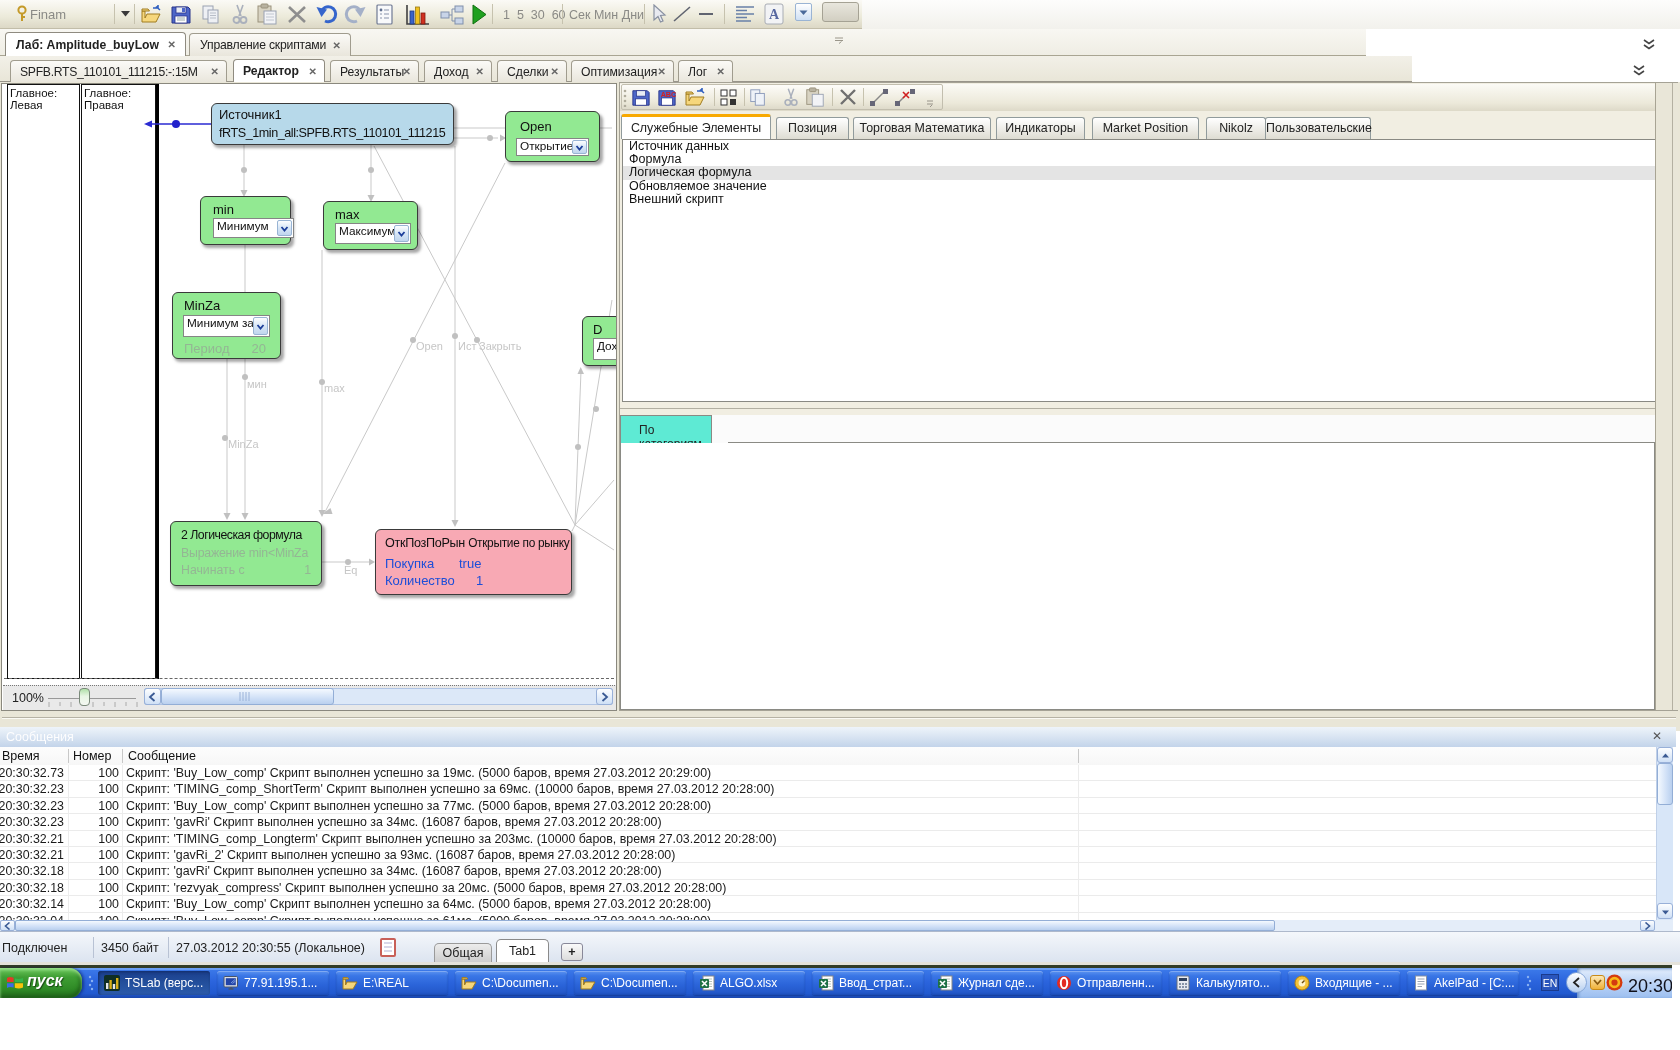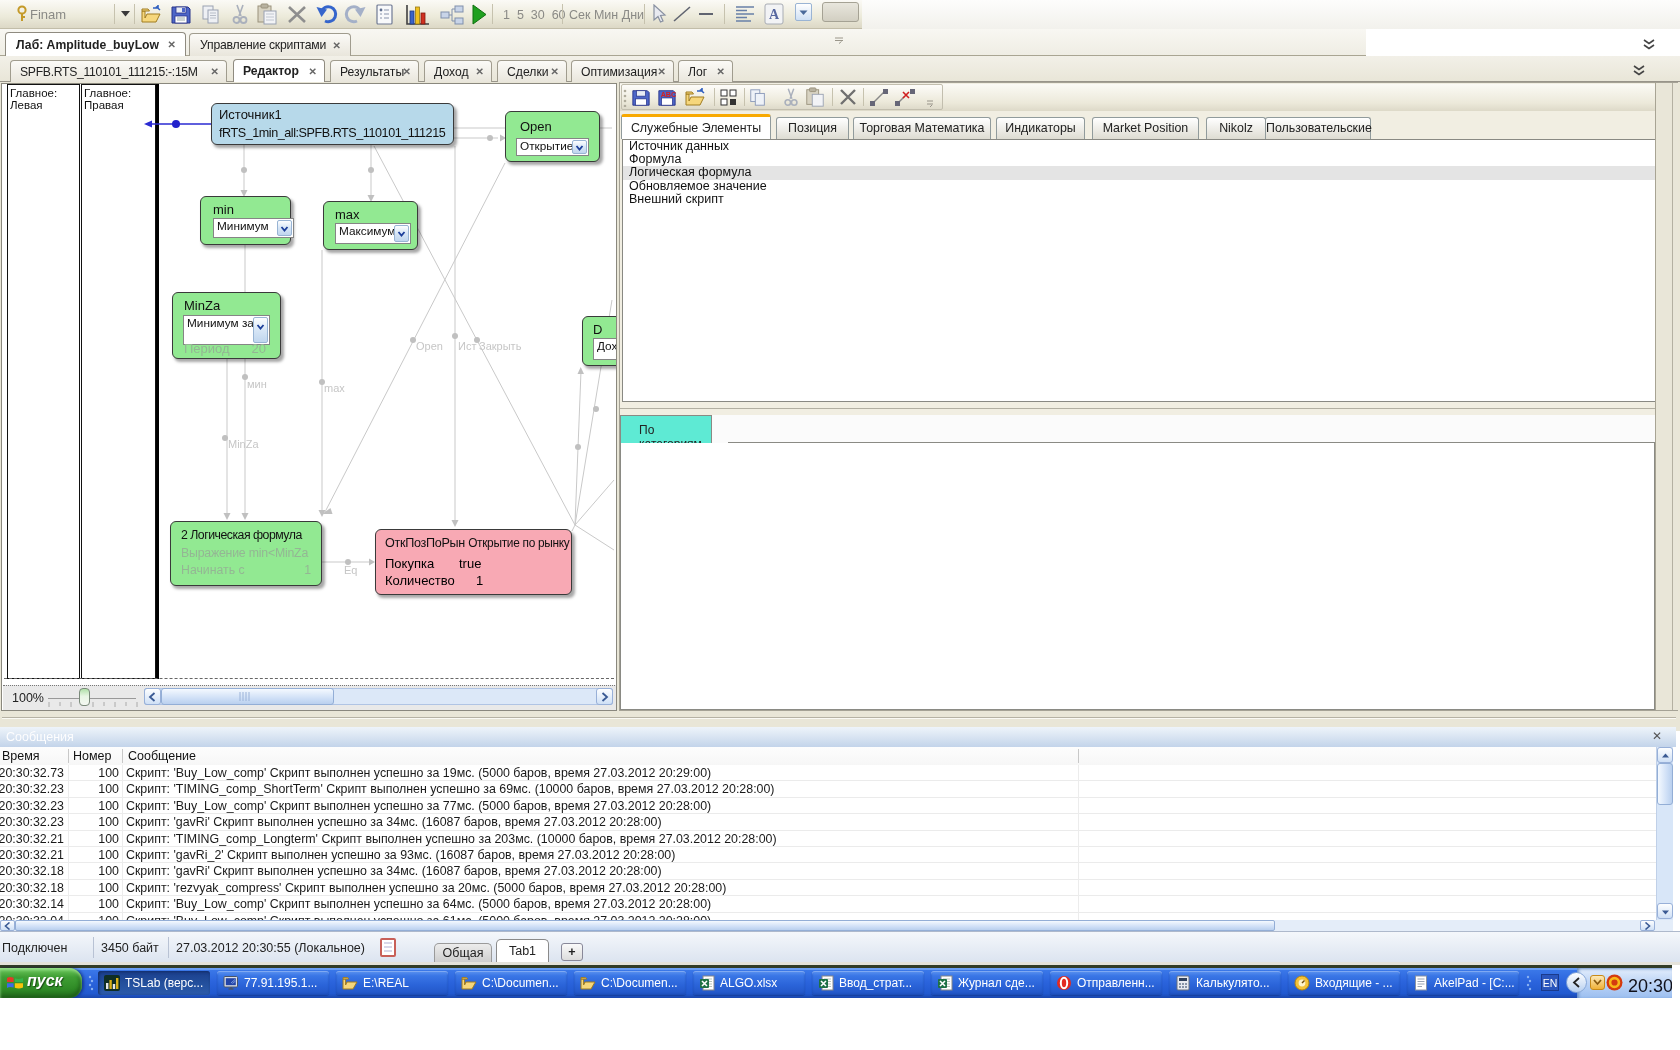--- a/index.html
+++ b/index.html
@@ -10,42 +10,42 @@
 
 #toolbar { left:0; top:0; width:1680px; height:29px;
   background:linear-gradient(#fbfaf6,#eceada 60%,#dcd8c6);
   border-bottom:1px solid #c2bda9; }
 #toolbar .white-right { left:862px; top:0; width:818px; height:29px; background:linear-gradient(#fdfdfc,#f2f1ec); }
 .tbtxt { color:#8a8a86; font-size:13px; }
 .tsep { width:1px; height:20px; background:#c6c2ae; top:4px; }
 
 
 #tabrow1 { left:0; top:29px; width:1366px; height:27px; background:linear-gradient(#f8f7f2,#efede4); border-bottom:1px solid #a9a593; }
-#tabrow2 { left:0; top:56px; width:1680px; height:26px; background:linear-gradient(#f2f0e8,#e9e6d8); border-bottom:1px solid #98948a; }
+#tabrow2 { left:0; top:56px; width:1412px; height:26px; background:linear-gradient(#f2f0e8,#e9e6d8); border-bottom:1px solid #98948a; }
 .tab { position:absolute; border:1px solid #a09c8e; border-bottom:none; border-radius:4px 4px 0 0;
   background:linear-gradient(#fbfaf7,#e9e6dc); font-size:12.2px; color:#222; }
 .tab.active { background:#fff; border-color:#8f8b80; }
 .tab .x { position:absolute; color:#666; font-size:10px; font-weight:bold; }
 
 
 #main { left:0; top:82px; width:1680px; height:649px; background:#e9e6d7; }
 
 
 #canvasp { left:1px; top:1px; width:616px; height:628px; background:#fff; border:1px solid #8a887e; overflow:hidden; }
 #zoombar { left:1px; top:601px; width:616px; height:27px; background:#e9e9e9; border-top:1px dotted #777; }
 
 .blk { position:absolute; white-space:nowrap; border:1px solid #3a3a3a; border-radius:6px; box-shadow:2.5px 3px 3px rgba(0,0,0,0.35); font-size:13px; color:#111; }
 .blk.green { background:#92e992; }
 .blk.blue { background:#b7d9ea; }
 .blk.pink { background:#f8a9b4; }
 .combo { position:absolute; background:#fff; border:1px solid #858585; font-size:11.8px; color:#111; overflow:hidden; }
 .combo .btn { position:absolute; right:1px; top:1px; bottom:1px; width:15px;
   background:linear-gradient(#fdfeff,#d7e6f6 50%,#c0d6ee); border:1px solid #98b4d4; border-radius:2px; }
 .gtx { color:#94b694; }
-.ptx { color:#000000; }
+.ptx { color:#1d4ed8; }
 
 
 #rpanel { left:619px; top:0px; width:1059px; height:629px; background:#f1eee2; border:1px solid #a5a295; }
 #rtoolbar { left:0px; top:1px; width:1040px; height:27px; background:linear-gradient(#fbfaf5,#ece9da 70%,#ddd9c8); }
 .rtab { position:absolute; top:34px; height:22px; border:1px solid #919b9c; border-bottom:none; border-radius:3px 3px 0 0;
   background:linear-gradient(#ffffff,#dedcd2); font-size:12.4px; color:#222; text-align:center; }
 .rtab.active { top:31px; height:25px; background:#fff; border-top:3px solid #f8a900; }
 #rlist { left:2px; top:56px; width:1034px; height:263px; background:#fff; border:1px solid #898983; font-size:12.5px; color:#111; }
 .litem { padding-left:6px; height:13.2px; line-height:13.5px; }
 #pkat { left:0px; top:360px; width:1035px; height:267px; background:#fff; border:1px solid #8a8a84; border-top:none; }
@@ -315,21 +315,21 @@
               </svg></div></div>
       </div>
       <div class="blk green" style="left:321px;top:117px;width:95px;height:49px">
         <div style="margin:5px 0 0 11px">max</div>
         <div class="combo" style="left:11px;top:21px;width:76px;height:21px"><span style="margin-left:3px">Максимум</span><div class="btn"><svg width="13" height="17" viewBox="0 0 13 17">
                 <path d="M3.5 6 L6.5 9.5 L9.5 6" stroke="#1c3e9a" stroke-width="1.8" fill="none"></path>
               </svg></div></div>
       </div>
       <div class="blk green" style="left:170px;top:208px;width:109px;height:67px">
         <div style="margin:5px 0 0 11px">MinZa</div>
-        <div class="combo" style="left:10px;top:22px;width:87px;height:30px"><span style="margin-left:3px">Минимум за</span><div class="btn"><svg width="13" height="18" viewBox="0 0 13 18">
+        <div class="combo" style="left:10px;top:22px;width:87px;height:22px"><span style="margin-left:3px">Минимум за</span><div class="btn"><svg width="13" height="18" viewBox="0 0 13 18">
                 <path d="M3.5 7 L6.5 10.5 L9.5 7" stroke="#1c3e9a" stroke-width="1.8" fill="none"></path>
               </svg></div></div>
         <div class="gtx" style="position:absolute;left:11px;top:48px">Период</div>
         <div class="gtx" style="position:absolute;right:14px;top:48px">20</div>
       </div>
       <div class="blk green" style="left:580px;top:232px;width:50px;height:50px">
         <div style="margin:5px 0 0 10px">D</div>
         <div class="combo" style="left:10px;top:21px;width:38px;height:22px"><span style="margin-left:3px">Дох</span></div>
       </div>
       <div class="blk green" style="left:168px;top:437px;width:152px;height:65px;font-size:12.3px">

